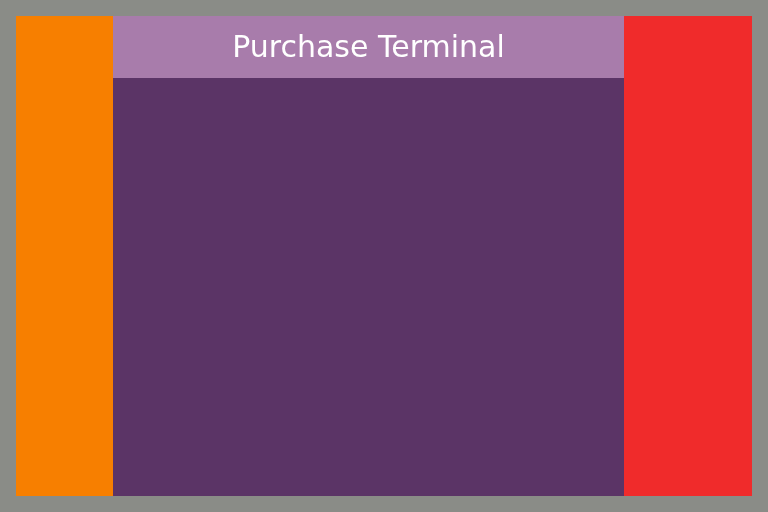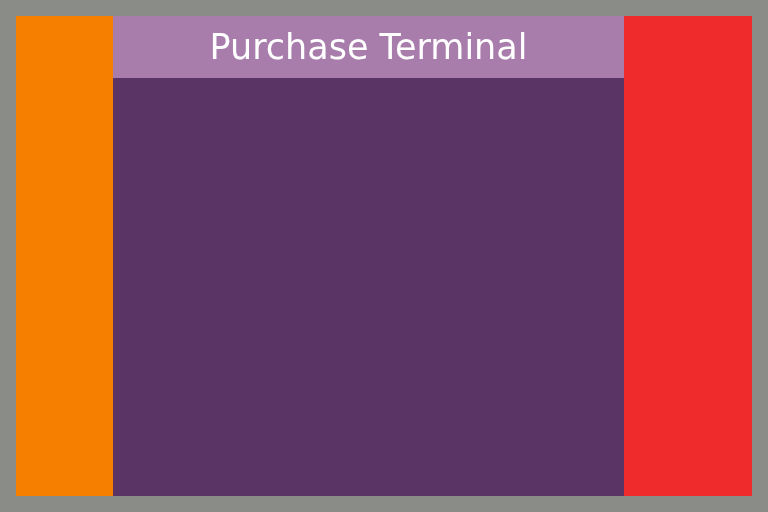--- a/index.html
+++ b/index.html
@@ -48,21 +48,21 @@
     background: #a87cab;
     display: flex;
     align-items: center;
     justify-content: center;
     flex: 0 0 auto;
     box-sizing: border-box;
   }
 
   #title-text {
     color: #ffffff;
-    font-size: 35px;
+    font-size: 30px;
     font-weight: 400;
     line-height: 1;
     letter-spacing: 0px;
     white-space: nowrap;
     font-family: "DejaVu Sans", sans-serif;
   }
 
   #content-area {
     flex: 1 1 auto;
     width: 100%;

